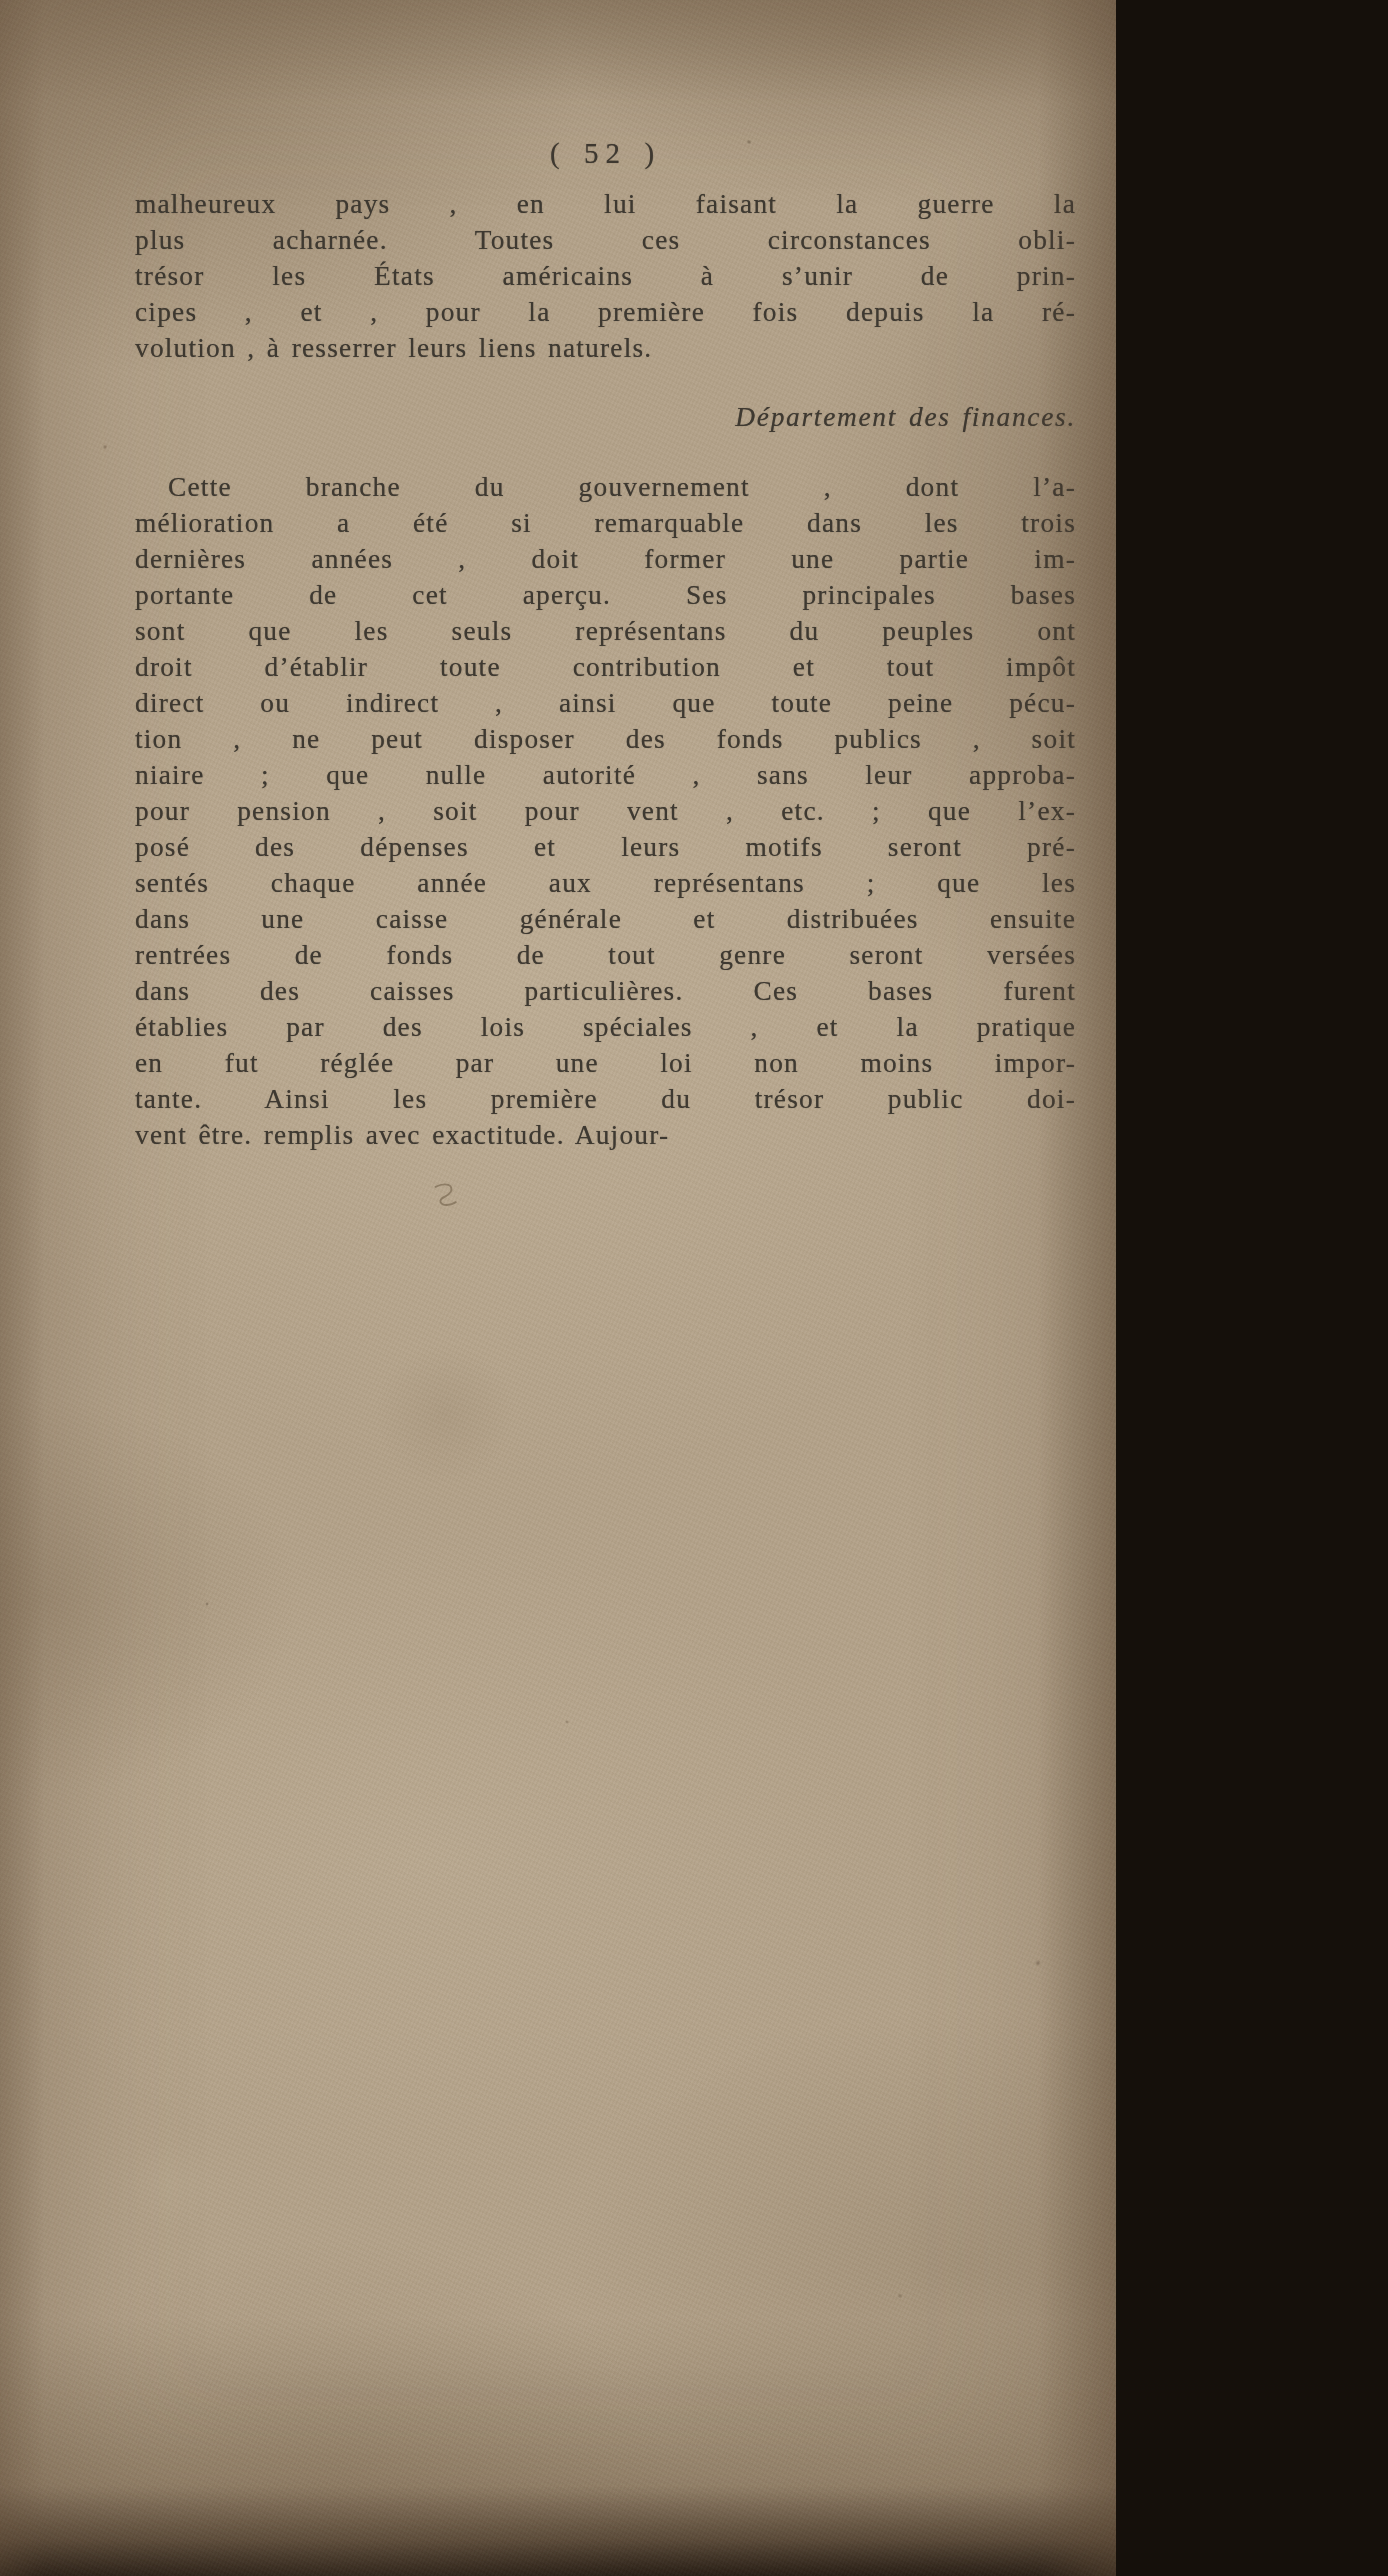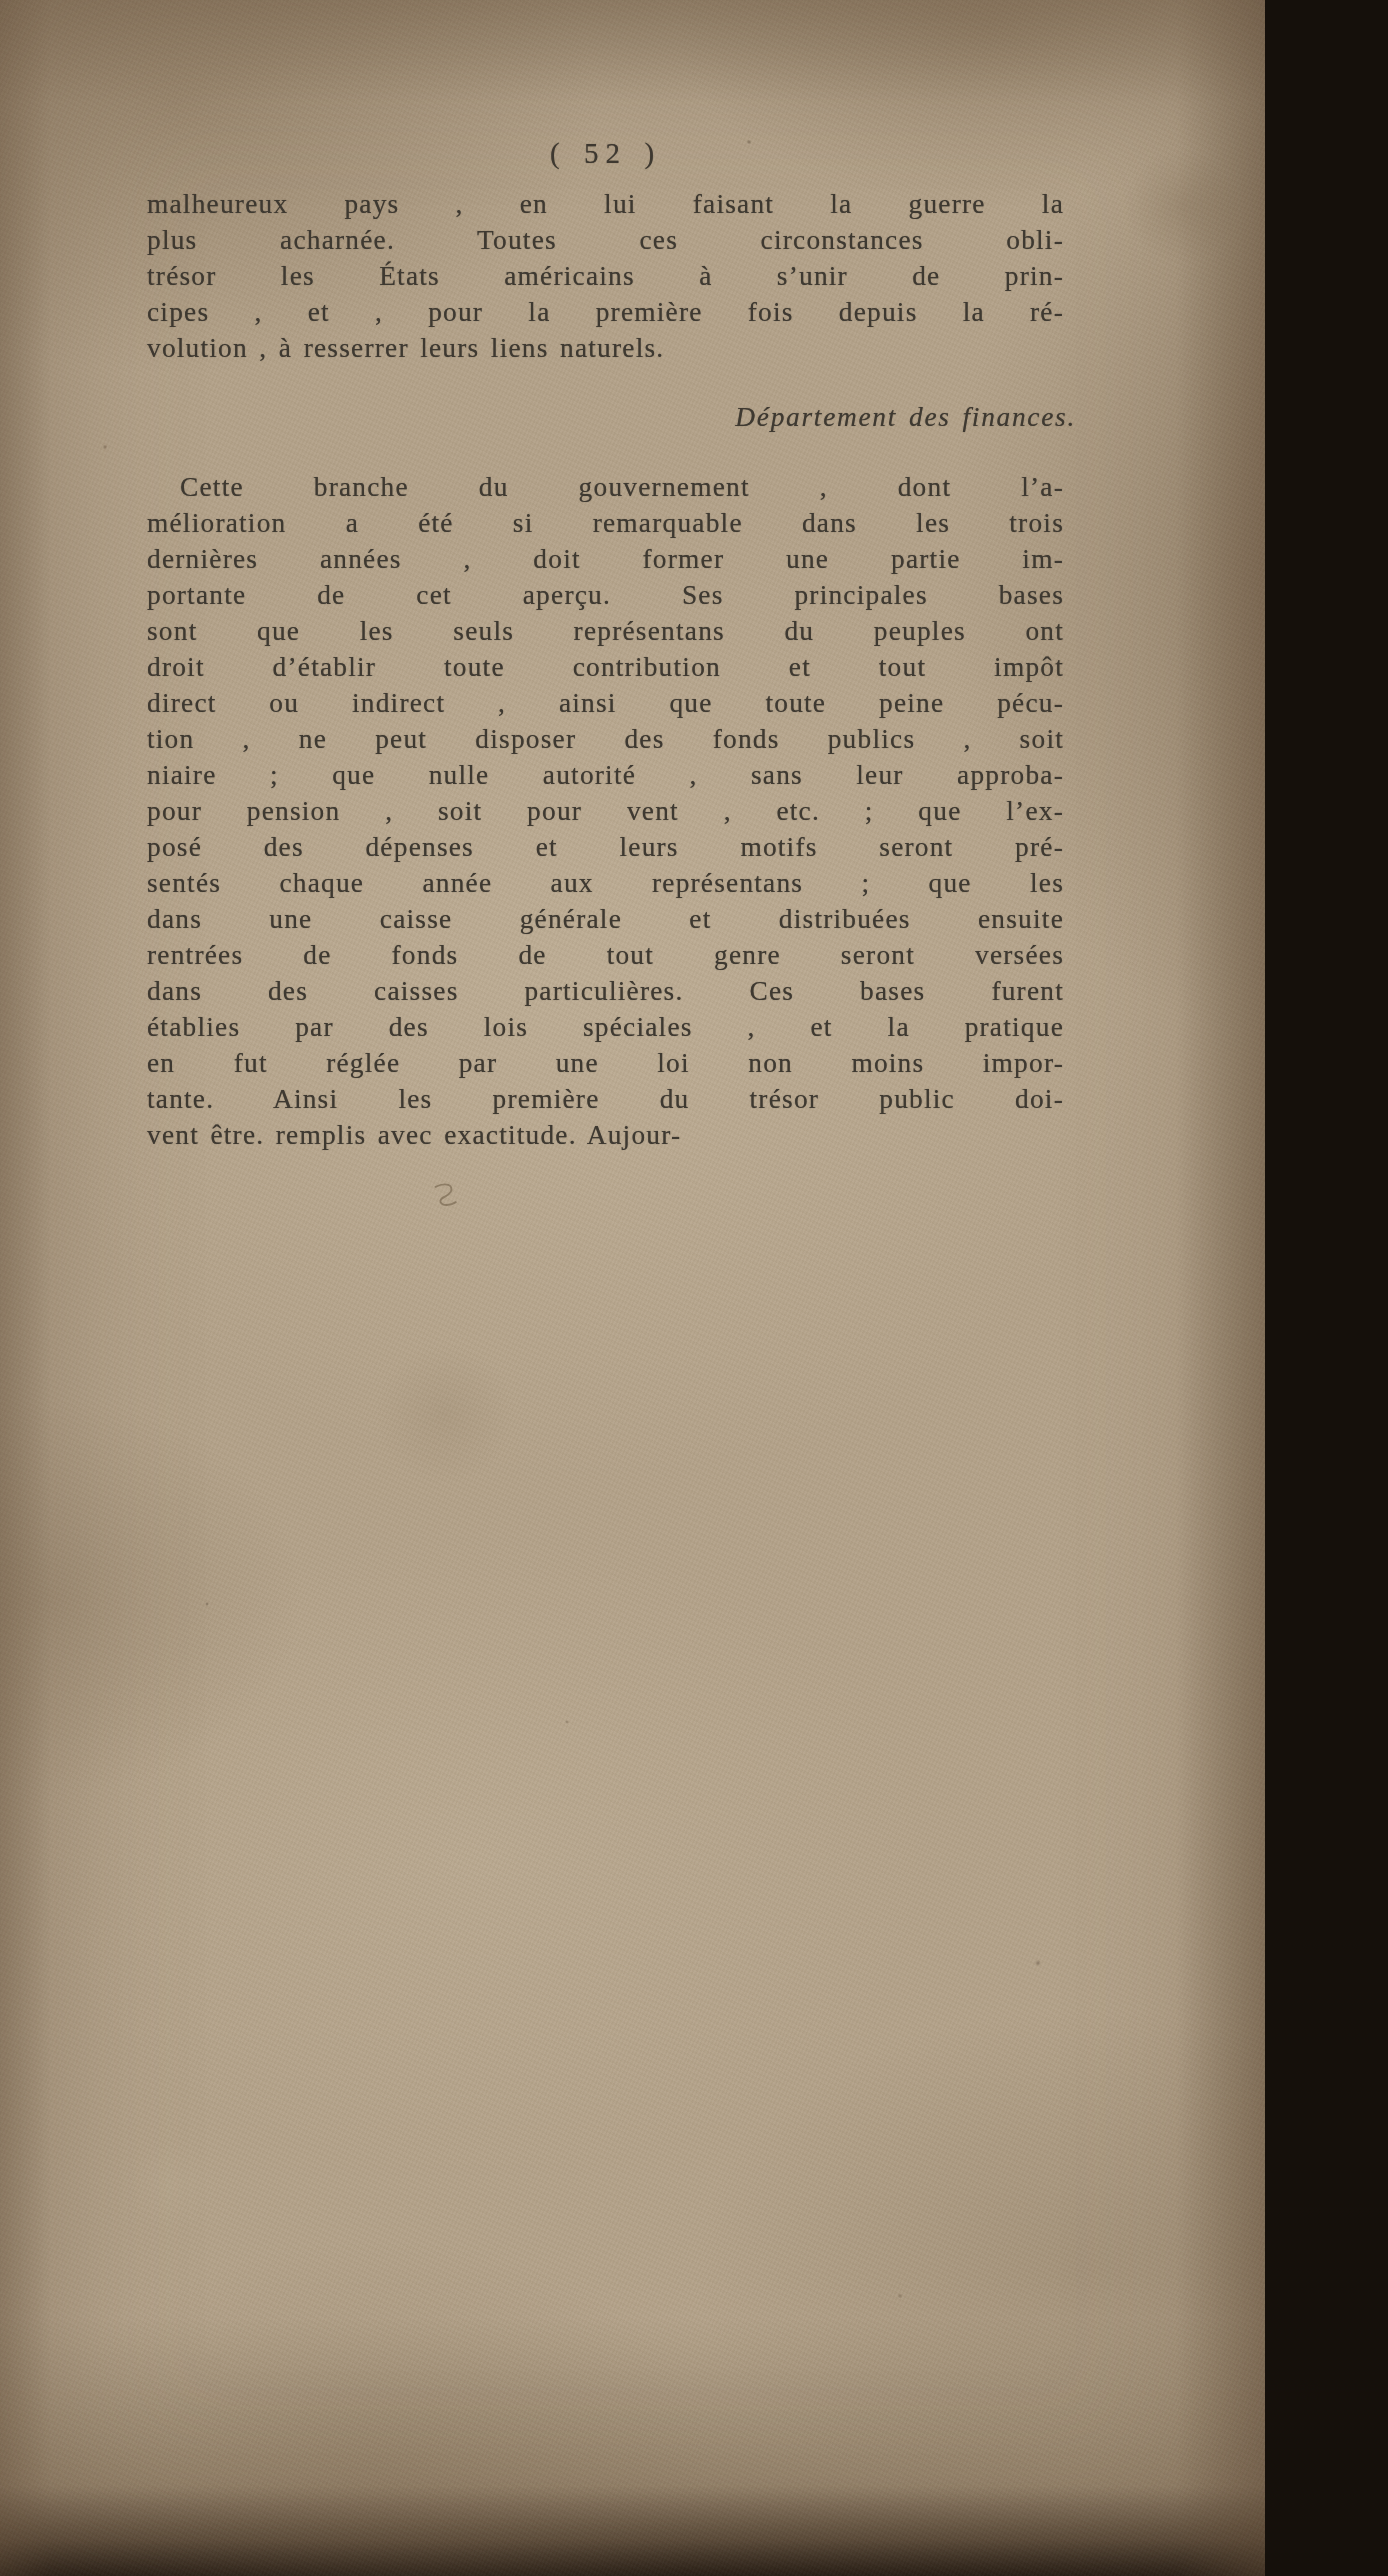--- a/index.html
+++ b/index.html
@@ -7,21 +7,21 @@
     padding: 0;
     width: 1389px;
     height: 2576px;
     overflow: hidden;
     background: #15100b;
   }
 
   .paper {
     position: absolute;
     inset: 0;
-    width: 1265px;
+    width: 1116px;
     height: 2576px;
     background-color: #b3a289;
     background-image:
       
       radial-gradient(ellipse 600px 386px at 14% 4%,  rgba(118,96,72,0.38), transparent 70%),
       radial-gradient(ellipse 445px 651px at 100% 22%, rgba(112,92,70,0.34), transparent 72%),
       radial-gradient(ellipse 445px 257px at 78% 1%,  rgba(120,98,74,0.30), transparent 70%),
       radial-gradient(ellipse 360px 283px at 4% 62%,  rgba(126,106,82,0.28), transparent 70%),
       radial-gradient(ellipse 548px 360px at 86% 88%, rgba(122,102,78,0.26), transparent 72%),
       radial-gradient(ellipse 463px 326px at 30% 96%, rgba(126,106,82,0.22), transparent 72%),
@@ -76,21 +76,21 @@
     text-shadow: 0 0 0.9px rgba(62,56,46,0.65);
   }
 
   .page-number {
     text-align: center;
     font-size: 29px;
     letter-spacing: 6.9px;
     margin-bottom: 15.4px;
   }
 
-  .paragraph { margin: 12px; }
+  .paragraph { margin: 0; }
 
   .line {
     text-align: justify;
     text-align-last: justify;
     white-space: normal;
   }
 
   .line.end { text-align-last: left; }
 
   .line.indent { text-indent: 33px; }

